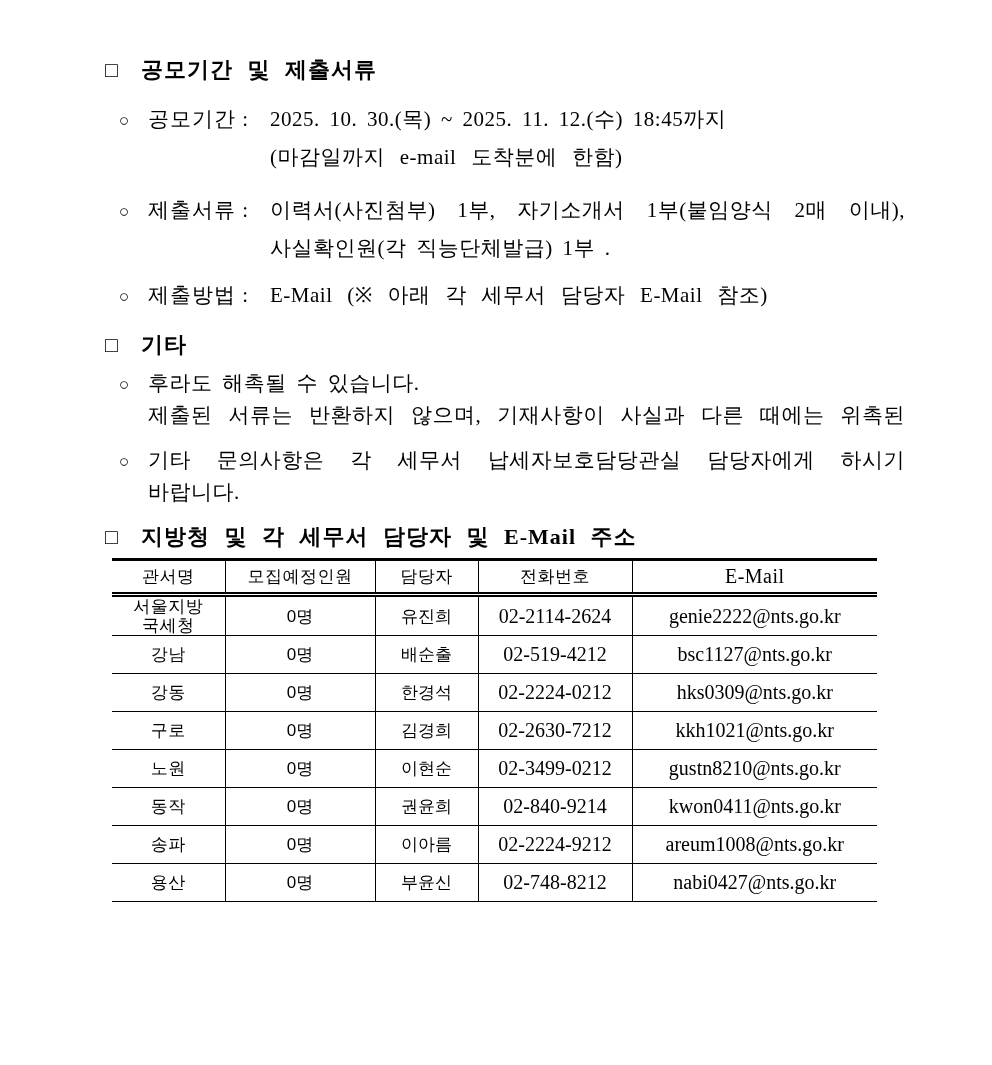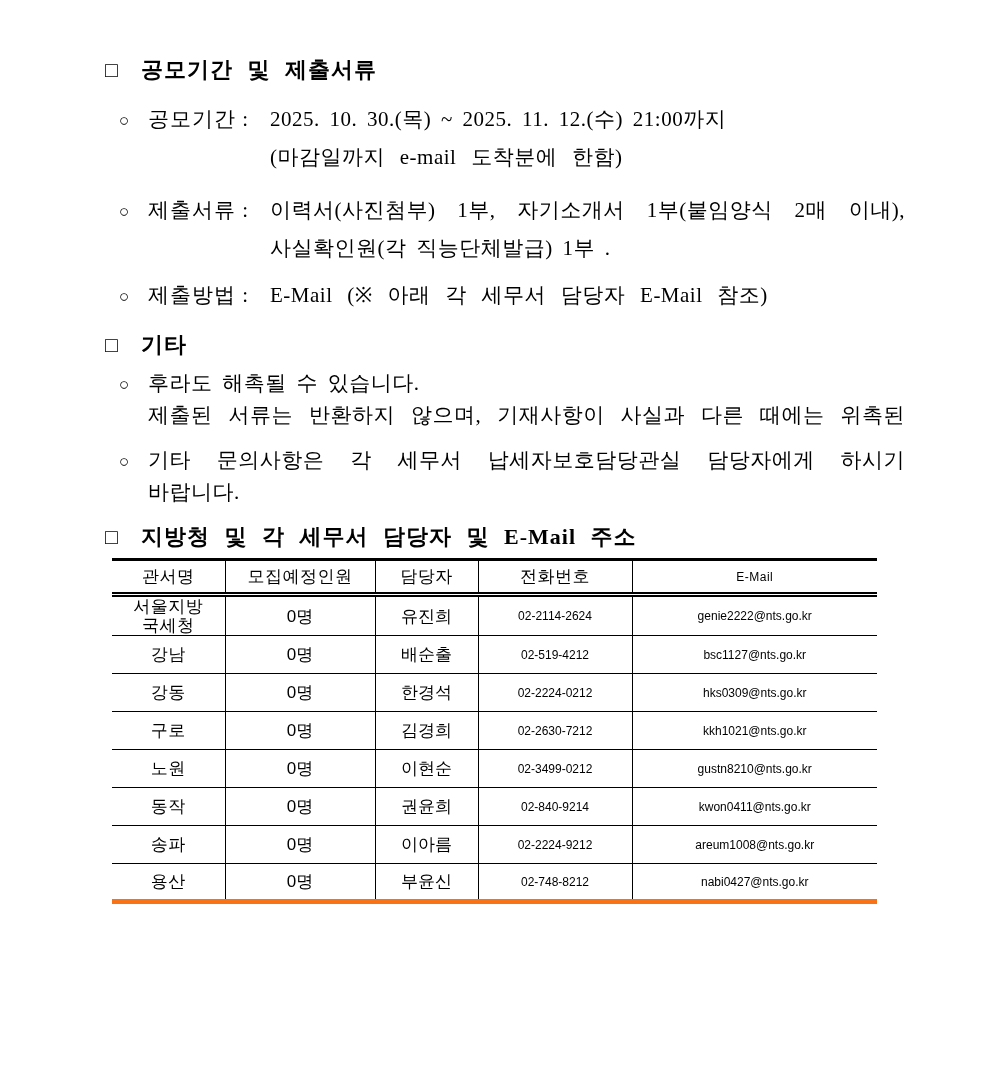--- a/index.html
+++ b/index.html
@@ -34,54 +34,54 @@
   .mt4 { margin-top:18px; }
   .mt5 { margin-top:9px; }
   .mt6 { margin-top:13px; }
   .mt7 { margin-top:16px; }
 
   
   table.contacts {
     margin:8px 0 12px 112px;
     width:765px;
     border-collapse:collapse; table-layout:fixed;
-    border-top:3px solid #000; border-bottom:5px solid #f97316;
+    border-top:3px solid #000; border-bottom:1px solid #f97316;
     font-family:"Liberation Sans", sans-serif;
     font-size:17px;
   }
   .contacts th, .contacts td {
     border:1px solid #000;
     text-align:center; vertical-align:middle;
     padding:0; font-weight:normal;
     overflow:hidden;
   }
   .contacts th:first-child, .contacts td:first-child { border-left:none; }
   .contacts th:last-child,  .contacts td:last-child  { border-right:none; }
   .contacts thead tr { height:35px; }
   .contacts thead th { border-bottom:5px double #000; letter-spacing:0.5px; }
   .contacts tbody tr { height:38px; }
   .contacts tbody tr.tall { height:30px; }
   .contacts td.office { white-space:pre-line; line-height:1.12; letter-spacing:0.5px; }
-  .contacts .mono, .contacts th.mono { font-family:Liberation Sans, sans-serif; font-size:12px; }
+  .contacts .mono, .contacts th.mono { font-family:Liberation Serif, serif; font-size:20px; }
 </style>
 </head>
 <body>
 
 <div class="doc">
 
   <div class="sec">
     <span class="marker">□</span>
     <span class="ttl">공모기간 및 제출서류</span>
   </div>
 
   <div class="bullet hang mt1">
     <span class="marker">○</span>
     <span class="lbl">공모기간 :</span>
     <div class="body">
-      <div class="line">2025. 10. 30.(목) ~ 2025. 11. 12.(수) 21:00까지</div>
+      <div class="line">2025. 10. 30.(목) ~ 2025. 11. 12.(수) 18:45까지</div>
       <div class="line wide">(마감일까지 e-mail 도착분에 한함)</div>
     </div>
   </div>
 
   <div class="bullet hang mt2">
     <span class="marker">○</span>
     <span class="lbl">제출서류 :</span>
     <div class="body">
       <div class="line just">이력서(사진첨부) 1부, 자기소개서 1부(붙임양식 2매 이내),</div>
       <div class="line">사실확인원(각 직능단체발급) 1부 .</div>

